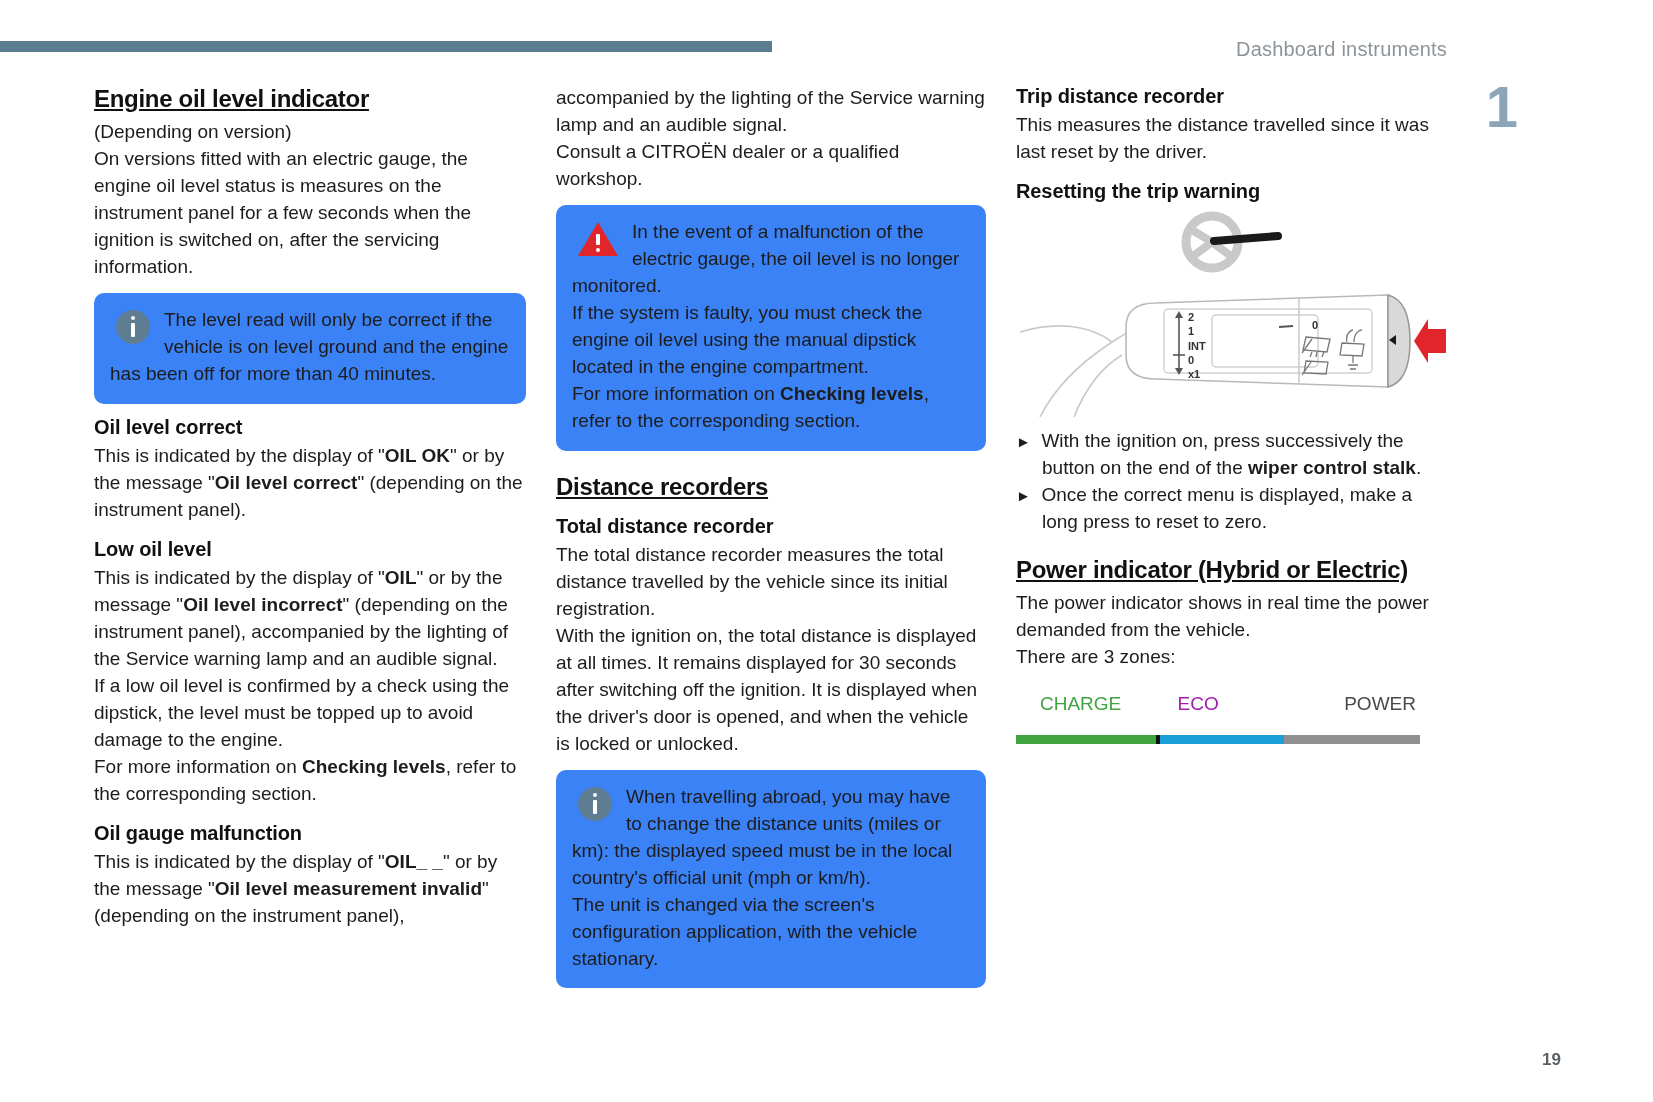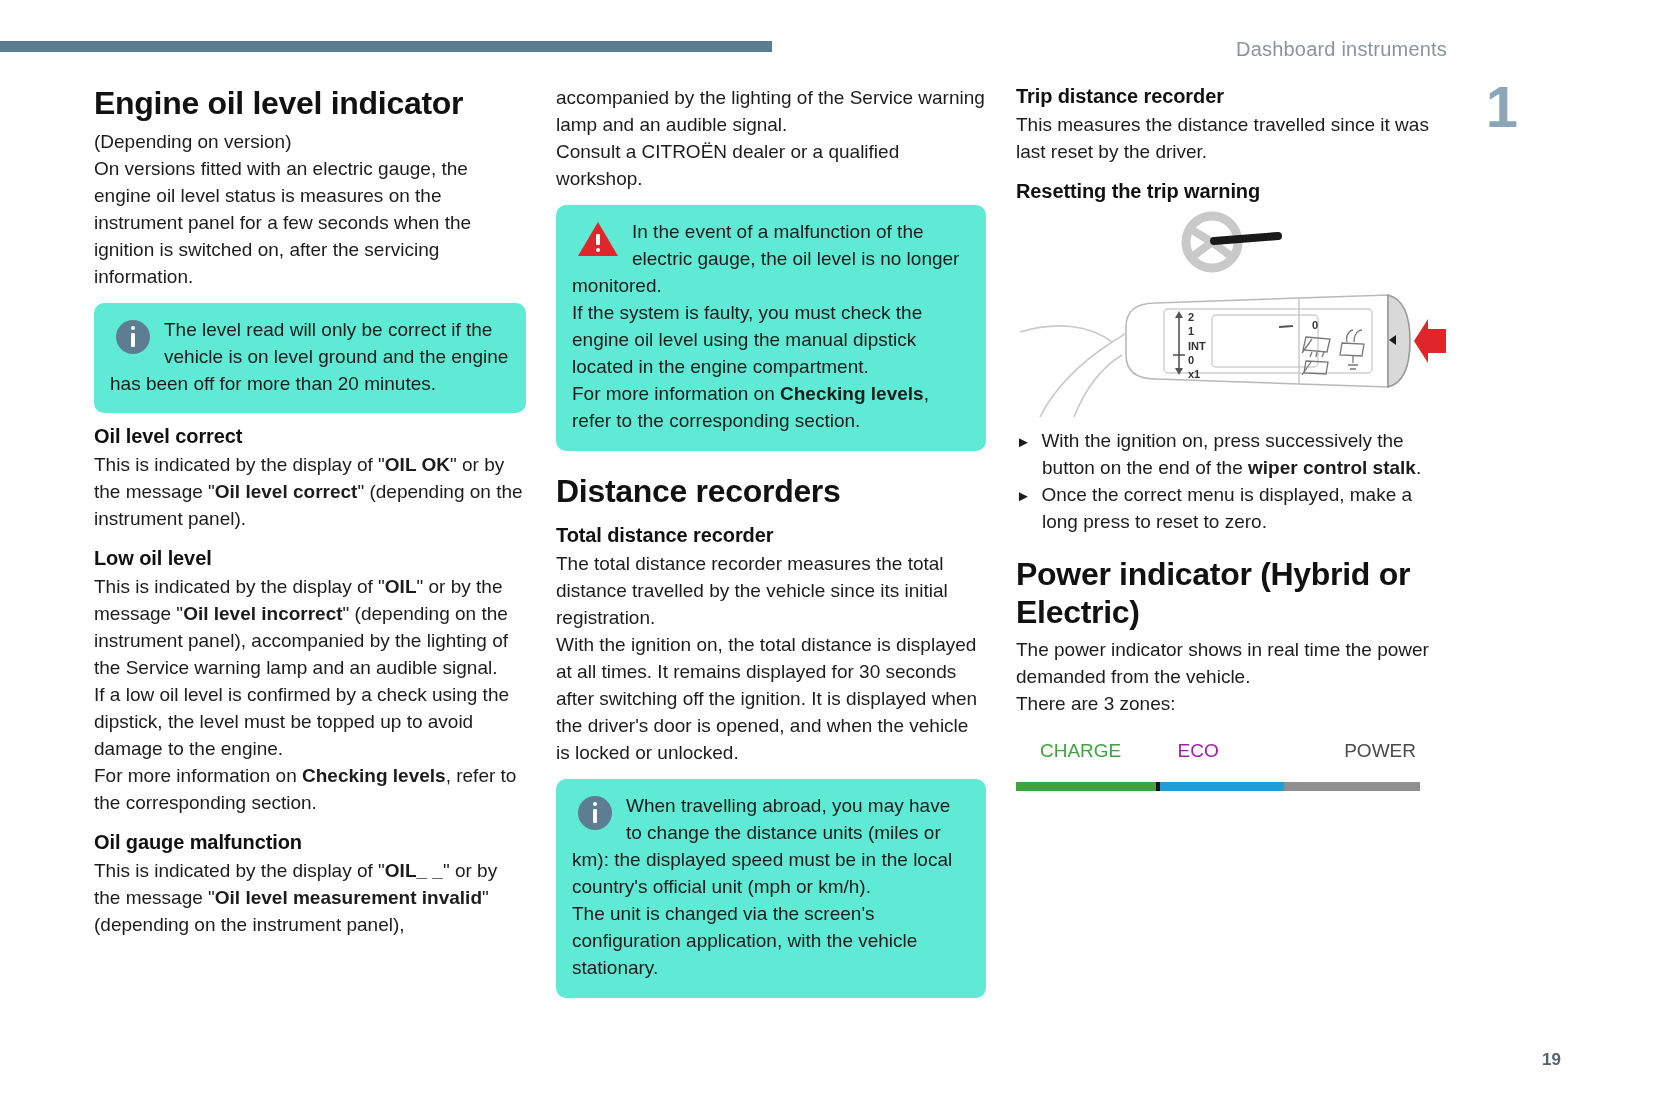--- a/index.html
+++ b/index.html
@@ -34,37 +34,37 @@
     font-size:17px;font-weight:bold;color:#5a6166;
   }
 
   
   .col{position:absolute;top:85px;}
   .col1{left:94px;width:432px;}
   .col2{left:556px;width:430px;}
   .col3{left:1016px;width:430px;}
 
   h1.sec{
-    font-size:32px;font-weight:bold;line-height:1.18;
-    margin:0 0 6px 0;letter-spacing:-.3px;color:#111;
+    font-size:24px;font-weight:bold;line-height:1.18;
+    margin:0 0 6px 0;letter-spacing:-.3px;color:#111;text-decoration:underline;
   }
   h2.sub{
     font-size:20px;font-weight:bold;margin:14px 0 4px 0;color:#111;
     letter-spacing:-.1px;
   }
   h2.sub.first{margin-top:12px;}
   p{
     font-size:19px;line-height:1.42;margin:0;color:#1c1c1c;
   }
   p + p{margin-top:0px;}
   b{font-weight:bold;}
 
   
   .callout{
-    background:#5eead4;border-radius:10px;
+    background:#3b82f6;border-radius:10px;
     padding:14px 16px 16px 16px;
     margin:12px 0 10px 0;
     font-size:19px;line-height:1.42;
     position:relative;
   }
   .callout .ico{
     float:left;margin:3px 14px 0 6px;
   }
   .icon-info{
     width:34px;height:34px;border-radius:50%;
@@ -129,21 +129,21 @@
 
   <div class="col col1">
     <h1 class="sec">Engine oil level indicator</h1>
     <p>(Depending on version)</p>
     <p>On versions fitted with an electric gauge, the engine oil level status is measures on the instrument panel for a few seconds when the ignition is switched on, after the servicing information.</p>
 
     <div class="callout">
       <span class="ico">
           <span class="icon-info"></span>
         </span>
-      <p>The level read will only be correct if the vehicle is on level ground and the engine has been off for more than 20 minutes.</p>
+      <p>The level read will only be correct if the vehicle is on level ground and the engine has been off for more than 40 minutes.</p>
     </div>
 
     <h2 class="sub first">Oil level correct</h2>
     <p><span>This is indicated by the display of "</span><b>OIL OK</b><span>" or by the message "</span><b>Oil level correct</b><span>" (depending on the instrument panel).</span></p>
 
     <h2 class="sub">Low oil level</h2>
     <p><span>This is indicated by the display of "</span><b>OIL</b><span>" or by the message "</span><b>Oil level incorrect</b><span>" (depending on the instrument panel), accompanied by the lighting of the Service warning lamp and an audible signal.</span></p>
     <p>If a low oil level is confirmed by a check using the dipstick, the level must be topped up to avoid damage to the engine.</p>
     <p><span>For more information on </span><b>Checking levels</b><span>, refer to the corresponding section.</span></p>
 

